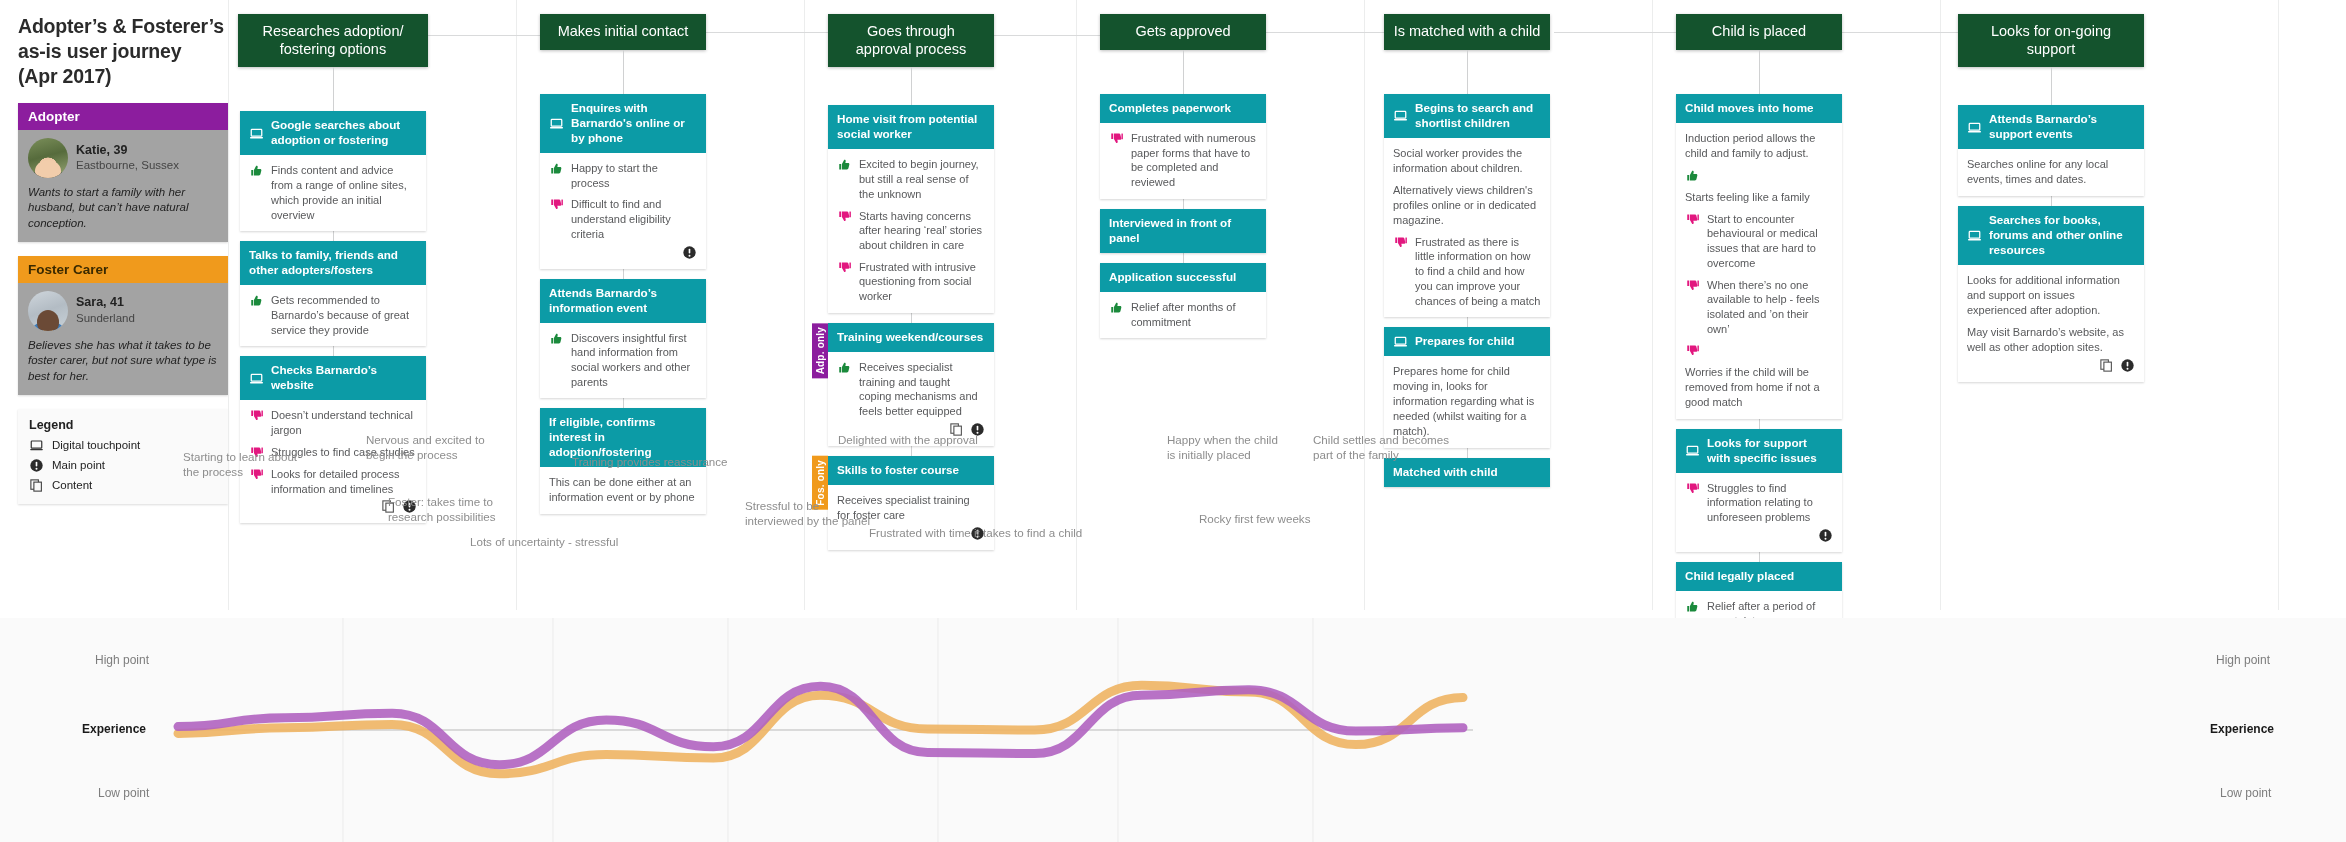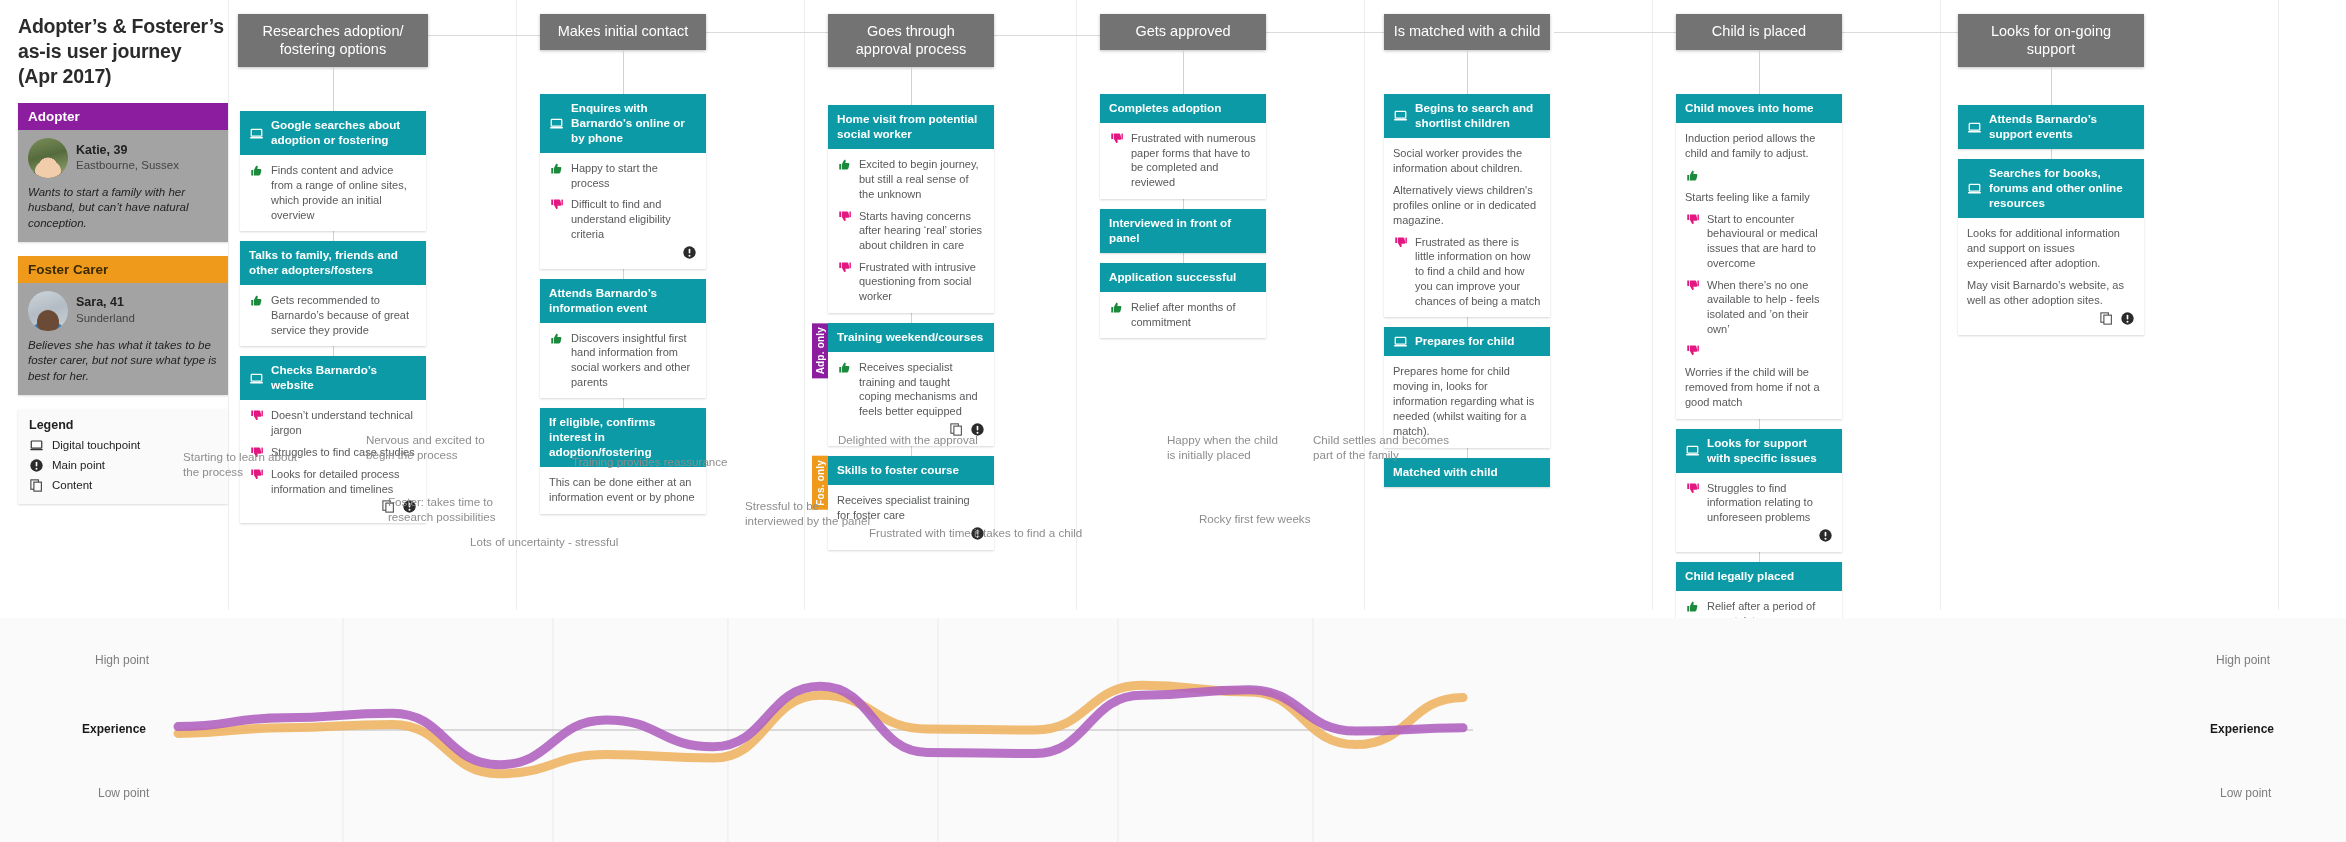--- a/index.html
+++ b/index.html
@@ -50,21 +50,21 @@
   .lg-row span.txt { font-size:11.5px; color:#222; }
   .ico { width:15px; height:15px; flex:0 0 15px; display:block; }
 
   
   #board { position:absolute; left:238px; top:0; right:0; top:0; height:610px; }
   .colrule { position:absolute; top:0; width:1px; height:610px; background:#eceded; }
   .connector { position:absolute; height:1px; background:#d9dadb; top:54px; }
 
   .stage-col { position:absolute; top:14px; }
   .stage-head {
-    background:#737373; color:#fff; text-align:center;
+    background:#14532d; color:#fff; text-align:center;
     font-size:14.5px; line-height:1.22; padding:9px 6px;
     box-shadow:0 1px 3px rgba(0,0,0,.25);
     display:flex; align-items:center; justify-content:center;
   }
   .stem { width:1px; background:#d0d1d2; margin:0 auto; }
 
   .card { position:relative; box-shadow:0 1px 2px rgba(0,0,0,.16); background:#fff; }
   .card + .link { width:1px; height:10px; background:#d0d1d2; margin:0 auto; }
   .card-head {
     background:#0c9ba6; color:#fff; font-weight:bold;
@@ -391,21 +391,21 @@
           </div>
         </div>
       </div>
     </div>
     <div class="stage-col" style="left: 848px; width: 200px;">
       <div class="stage-head" style="width: 166px; margin-left: 14px; min-height: 36px; white-space: pre-line;">Gets approved</div>
       <div class="stem" style="height: 44px; margin-left: 97px;"></div>
       <div style="margin-left: 14px; width: 166px;">
         <div class="card">
           <div class="card-head">
-            <span>Completes adoption</span>
+            <span>Completes paperwork</span>
           </div>
           <div class="card-body">
             <div class="bullet">
               <svg viewBox="0 0 20 20" class="ico">
                 <path d="M3 3.4h2.6v7.3H3zM6.6 3.4v7.3l3 5.4c1.5.2 2.3-.6 2-2l-.5-2.3h3.6c1.3 0 2-.9 1.7-2.1l-1.1-4.5c-.2-.9-.9-1.8-2.1-1.8z" fill="#e2177f"></path>
                 <rect x="16.6" y="3.4" width="1.9" height="7.6" fill="#e2177f"></rect>
               </svg>
               <div class="bt">Frustrated with numerous paper forms that have to be completed and reviewed</div>
             </div>
           </div>
@@ -563,20 +563,23 @@
 support</div>
       <div class="stem" style="height: 38px; margin-left: 101px;"></div>
       <div style="margin-left: 8px; width: 186px;">
         <div class="card">
           <div class="card-head">
             <svg viewBox="0 0 20 20" class="ico">
               <rect x="3" y="4.5" width="14" height="9" rx="1" fill="none" stroke="#fff" stroke-width="1.7"></rect>
               <rect x="1.3" y="14.6" width="17.4" height="1.9" rx=".95" fill="#fff"></rect>
             </svg>
             <span>Attends Barnardo’s support events</span>
+          </div>
+          <div class="card-body">
+            <div class="note">Searches online for any local events, times and dates.</div>
           </div>
         </div>
         <div class="link"></div>
         <div class="card">
           <div class="card-head">
             <svg viewBox="0 0 20 20" class="ico">
               <rect x="3" y="4.5" width="14" height="9" rx="1" fill="none" stroke="#fff" stroke-width="1.7"></rect>
               <rect x="1.3" y="14.6" width="17.4" height="1.9" rx=".95" fill="#fff"></rect>
             </svg>
             <span>Searches for books, forums and other online resources</span>

